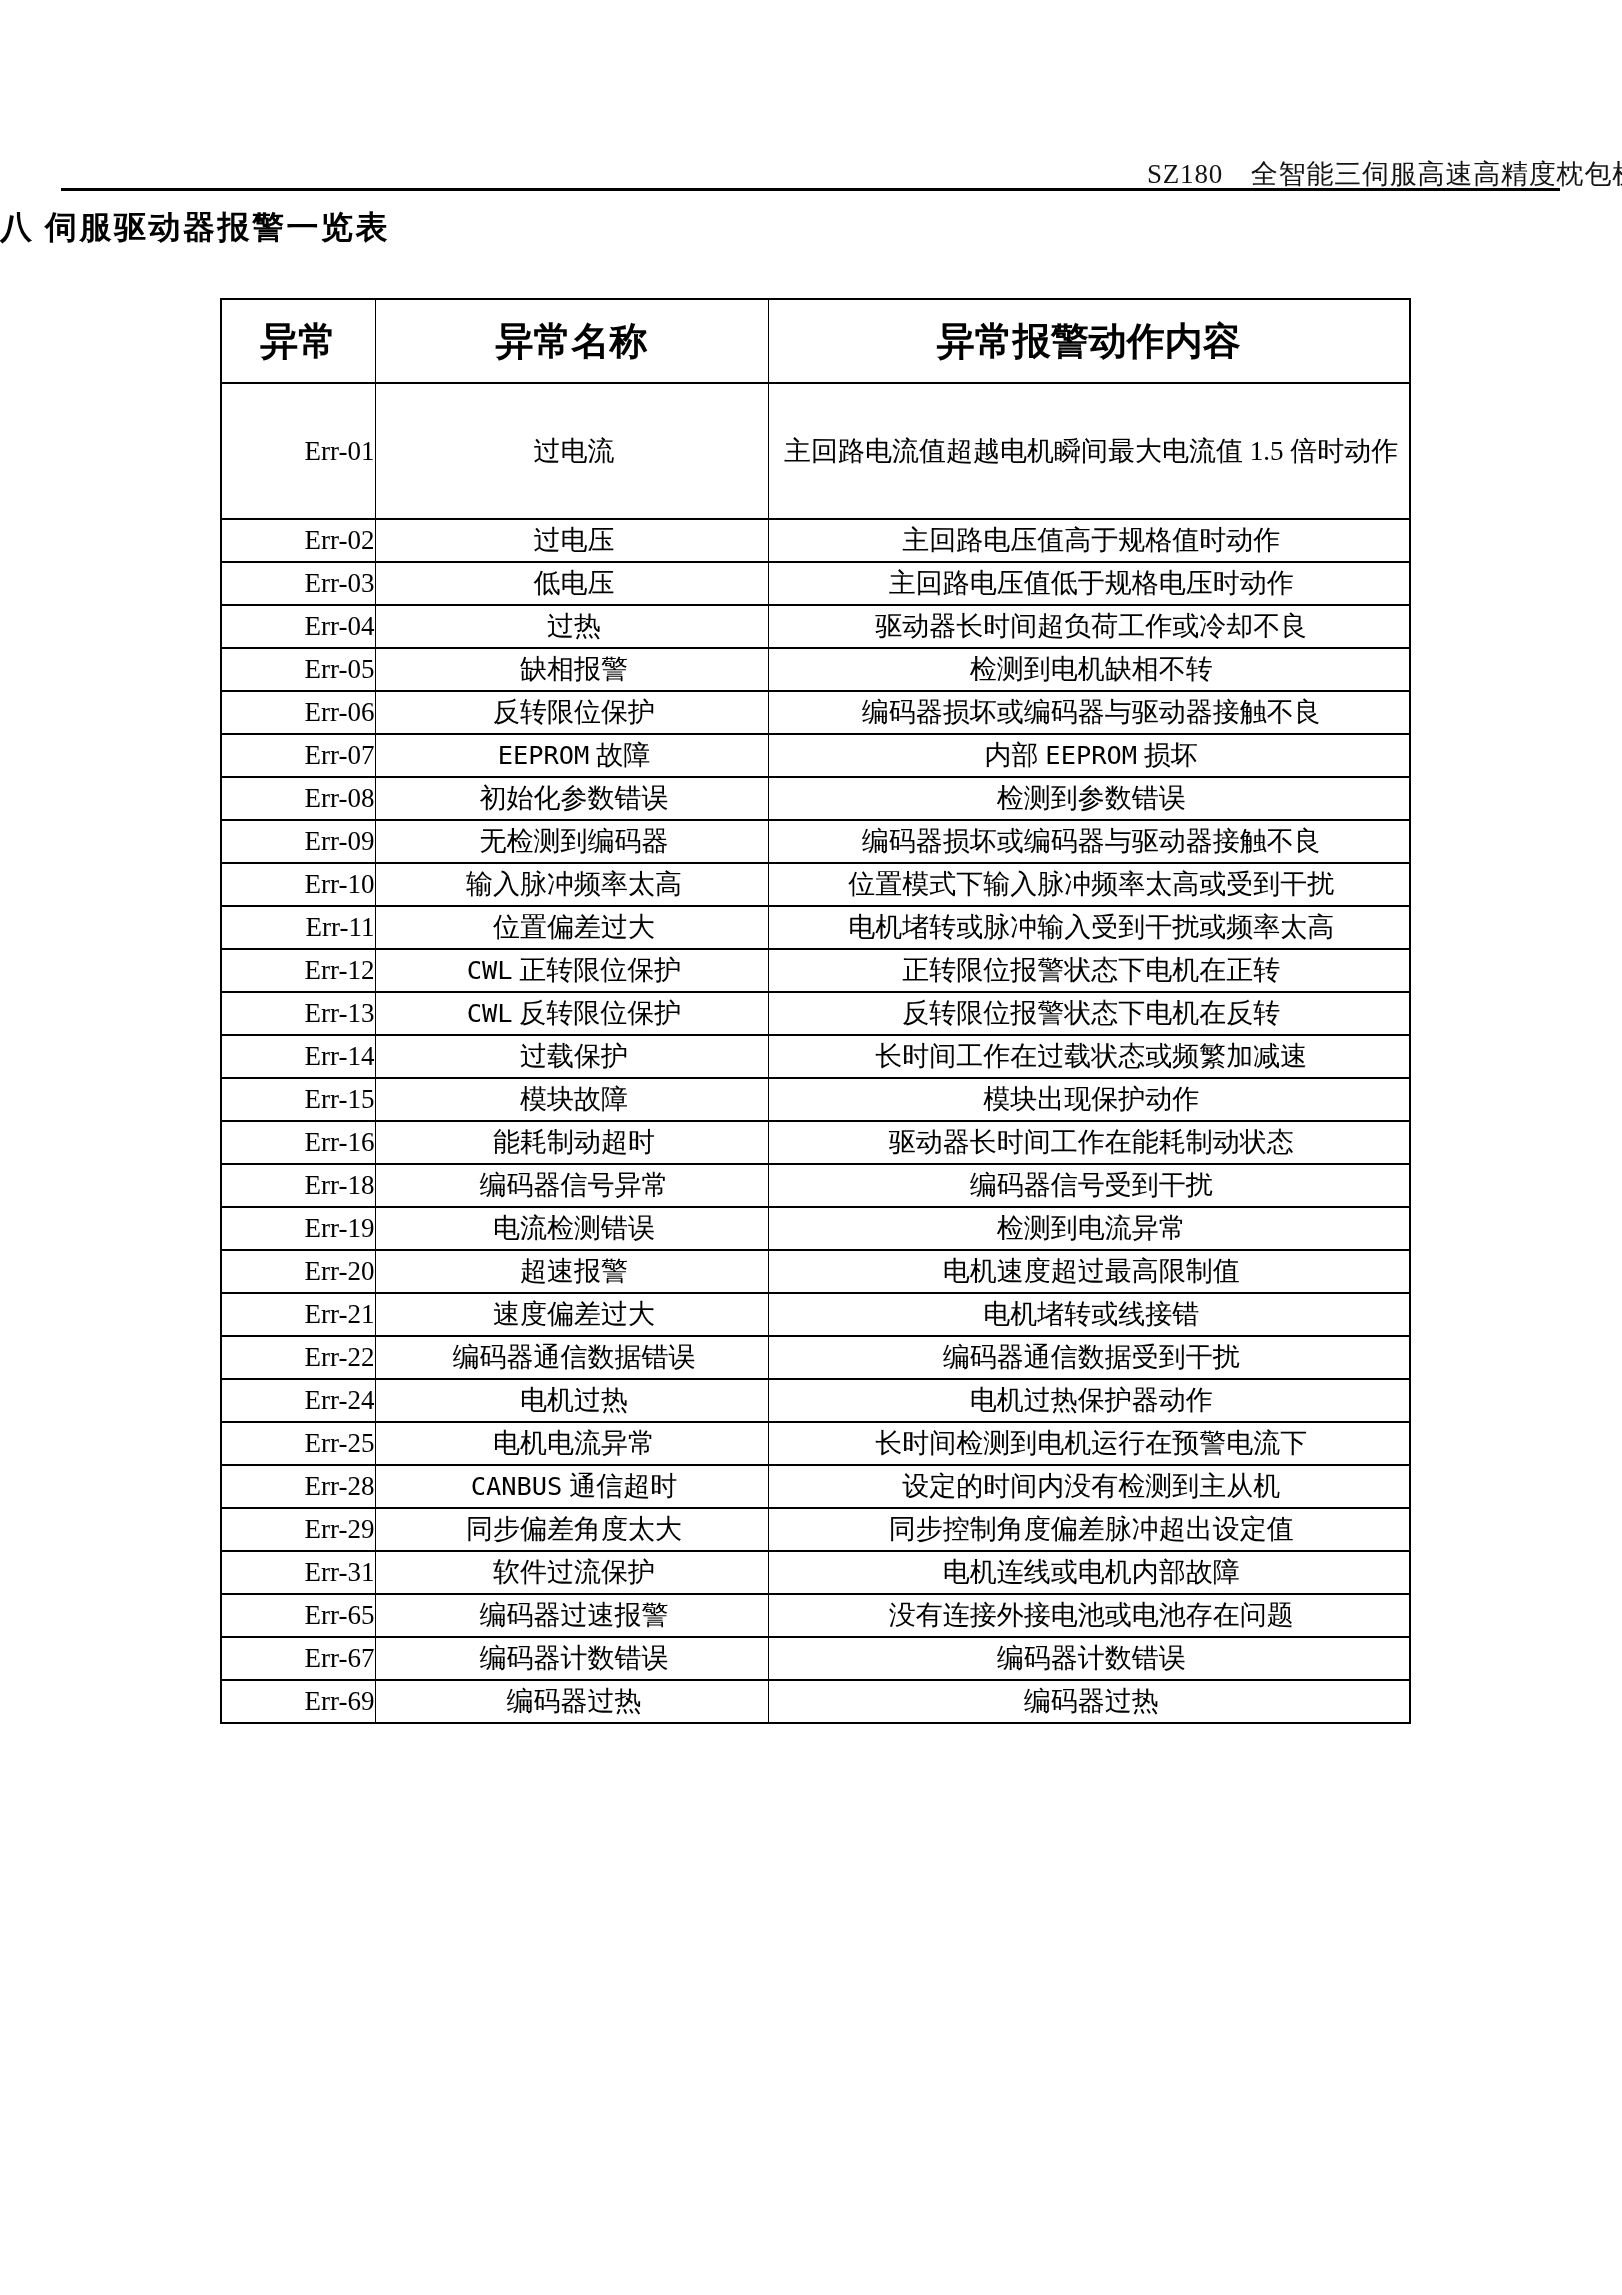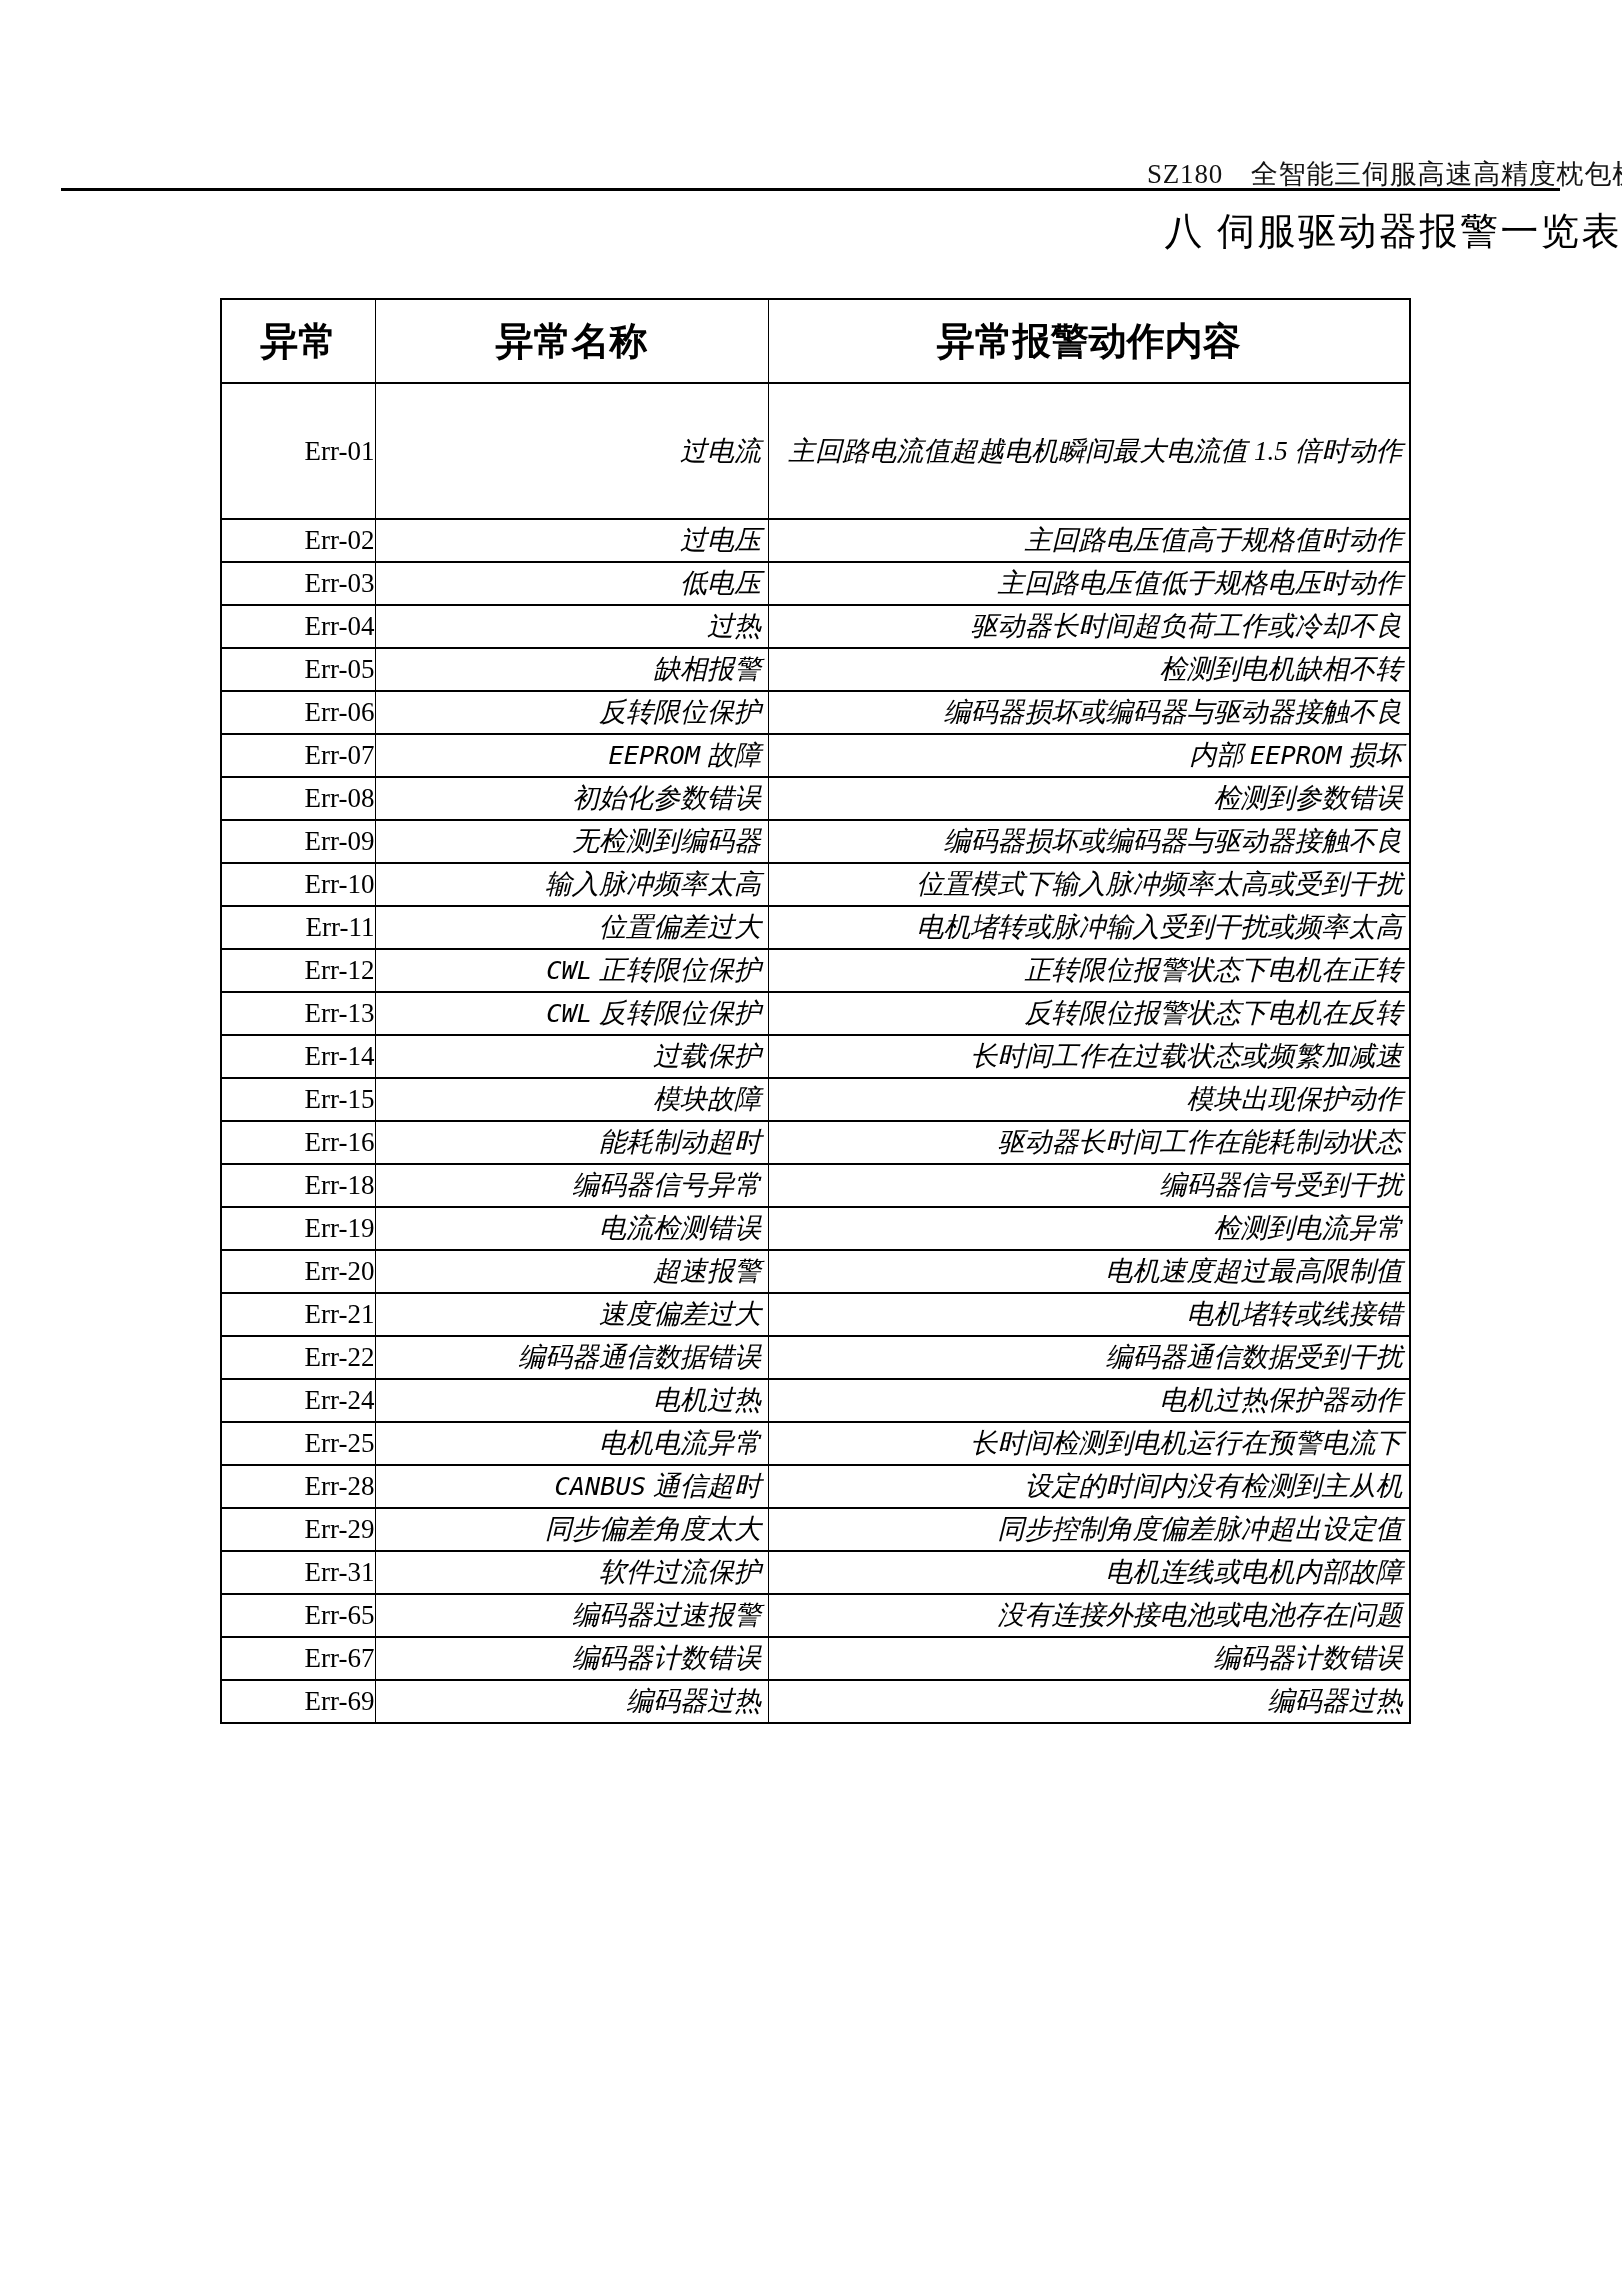--- a/index.html
+++ b/index.html
@@ -17,21 +17,21 @@
   .doc-title{
     position:absolute;left:18px;top:156px;width:100%;
     text-align:right;font-size:27px;letter-spacing:0.8px;color:#141414;
   }
   .header-rule{
     position:absolute;left:61px;top:188px;width:1499px;height:3.3px;
     background:#000;
   }
   .page-title{
     position:absolute;left:0;top:206px;width:100%;
-    text-align:right;font-size:38px;font-weight:normal;letter-spacing:2.5px;color:#000;
+    text-align:left;font-size:32px;font-weight:bold;letter-spacing:2.5px;color:#000;
   }
   
   .alarm-table{
     position:absolute;left:220px;top:298px;
     width:1190px;
     border-collapse:collapse;
     table-layout:fixed;
     font-size:27px;
   }
   .alarm-table col.c1{width:154px}
@@ -44,21 +44,21 @@
     vertical-align:middle;
     overflow:hidden;
   }
   .alarm-table{border:2.5px solid #000;}
   .alarm-table th{
     height:82px;
     font-size:38px;font-weight:bold;text-align:center;
   }
   .alarm-table td{height:41px;line-height:1.2;}
   .alarm-table td.code{text-align:right;margin-left:31px;}
-  .alarm-table td.name,.alarm-table td.desc{text-align:right;padding-left:11.5px;padding-right:6.6px;font-style:italic;}
+  .alarm-table td.name,.alarm-table td.desc{text-align:center;padding-left:11.5px;padding-right:6.6px;}
   .alarm-table tr.tall td{height:134px;}
   .alarm-table tr.tall td.desc{line-height:2.4;}
   .lat{font-family:"DejaVu Sans Mono",monospace;font-size:0.94em;}
   
   .footer{
     position:absolute;left:0;top:2202px;width:100%;
     text-align:center;font-size:24px;color:#222;
   }
   
   .brand-text{font-family:"Liberation Sans","DejaVu Sans",sans-serif;}

